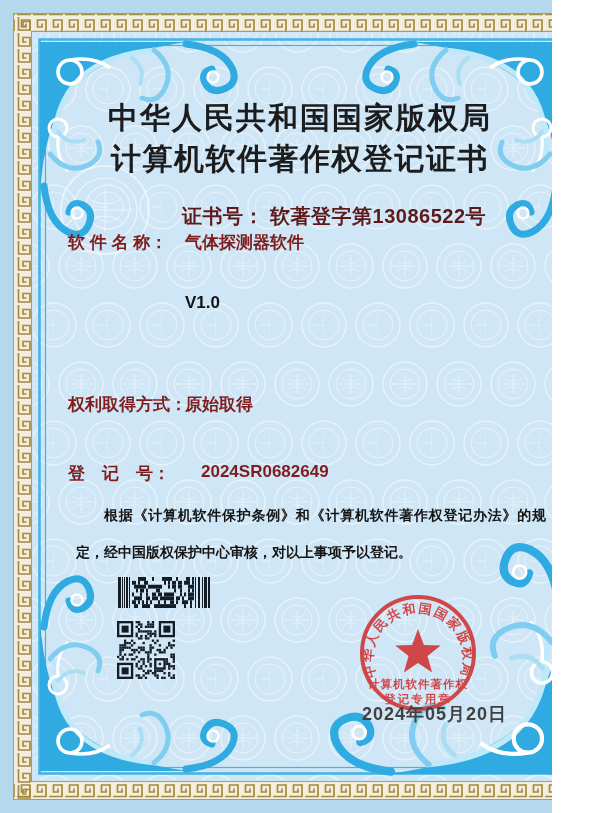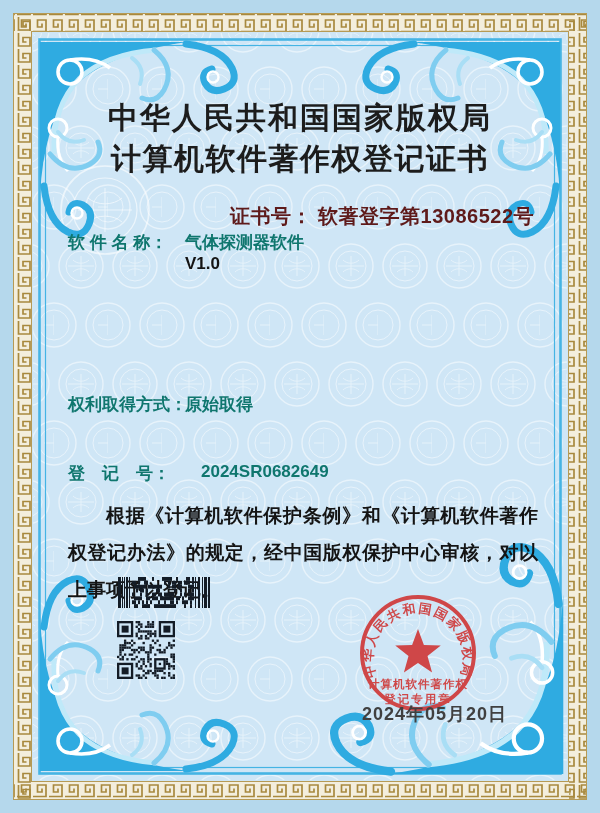--- a/index.html
+++ b/index.html
@@ -1,37 +1,37 @@
 <!DOCTYPE html>
 <html><head>
 <meta charset="utf-8">
 <style>
   html,body{margin:0;padding:0;}
   .page{
-    position:relative;width:600px;height:813px;overflow:hidden;
+    position:relative;width:552px;height:813px;overflow:hidden;
     background:#b5d8ec;
     font-family:"Liberation Sans","DejaVu Sans",sans-serif;
   }
   .bg-svg{position:absolute;left:0;top:0;}
   .abs{position:absolute;}
   .title{
     left:0;width:600px;text-align:center;color:#1c1c1c;
     font-family:"Liberation Serif","DejaVu Serif",serif;
     font-weight:bold;font-size:30px;letter-spacing:2px;white-space:nowrap;
   }
   .certno{
     top:203px;right:66px;font-size:20px;font-weight:bold;color:#5e1a1a;
     letter-spacing:0.5px;white-space:nowrap;
   }
-  .field-row{left:68px;display:flex;color:#0f766e;font-size:17px;font-weight:bold;white-space:nowrap;}
+  .field-row{left:68px;display:flex;color:#7f1d1d;font-size:17px;font-weight:bold;white-space:nowrap;}
   .field-label{width:117px;flex:0 0 117px;}
   .field-value{margin-left:0;}
-  .version{left:185px;color:#141414;font-size:17px;font-weight:bold;}
+  .version{left:185px;color:#141414;font-size:17px;font-weight:bold;margin-top:39px;}
   .body-par{
-    left:68px;top:497px;width:470px;font-size:19px;line-height:37px;
+    left:76px;top:497px;width:470px;font-size:14px;line-height:37px;
     font-weight:bold;color:#141414;text-indent:2em;text-align:justify;
   }
   .date{left:362px;top:702px;font-size:18px;font-weight:bold;color:#404040;letter-spacing:1px;white-space:nowrap;}
   .stamp{left:353px;top:588px;opacity:0.92;}
 </style>
 </head>
 <body>
 
 <div class="page">
 

